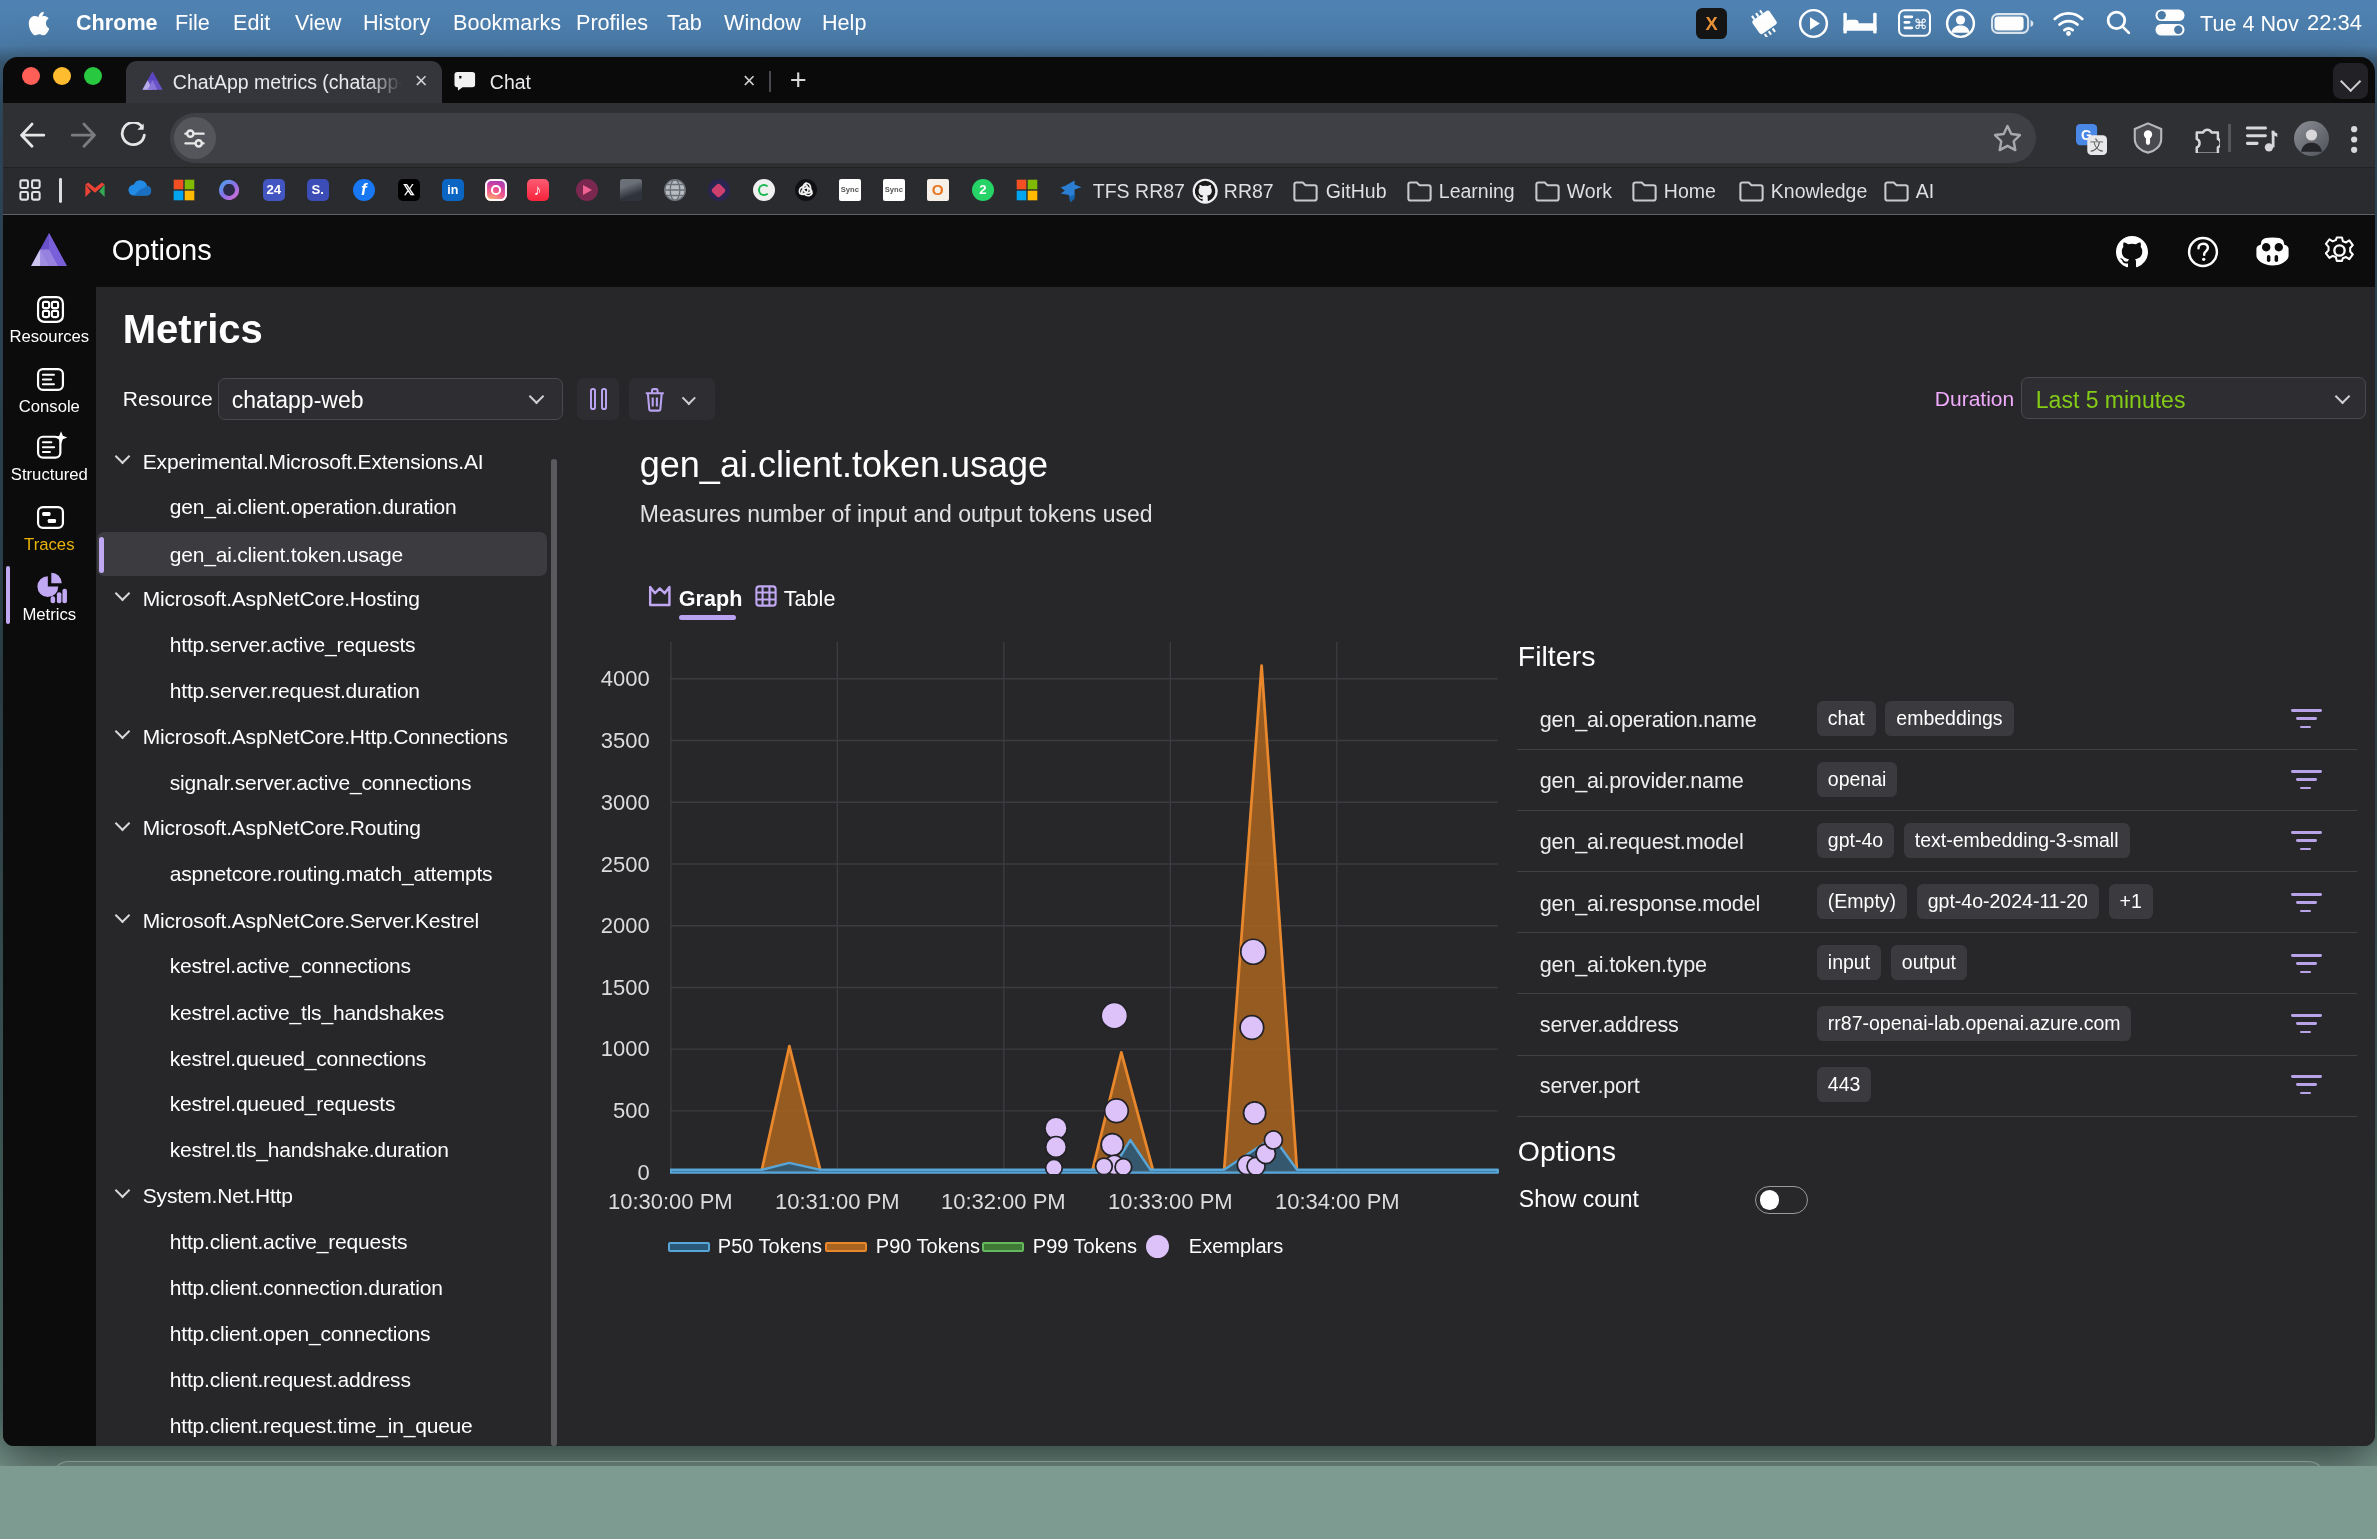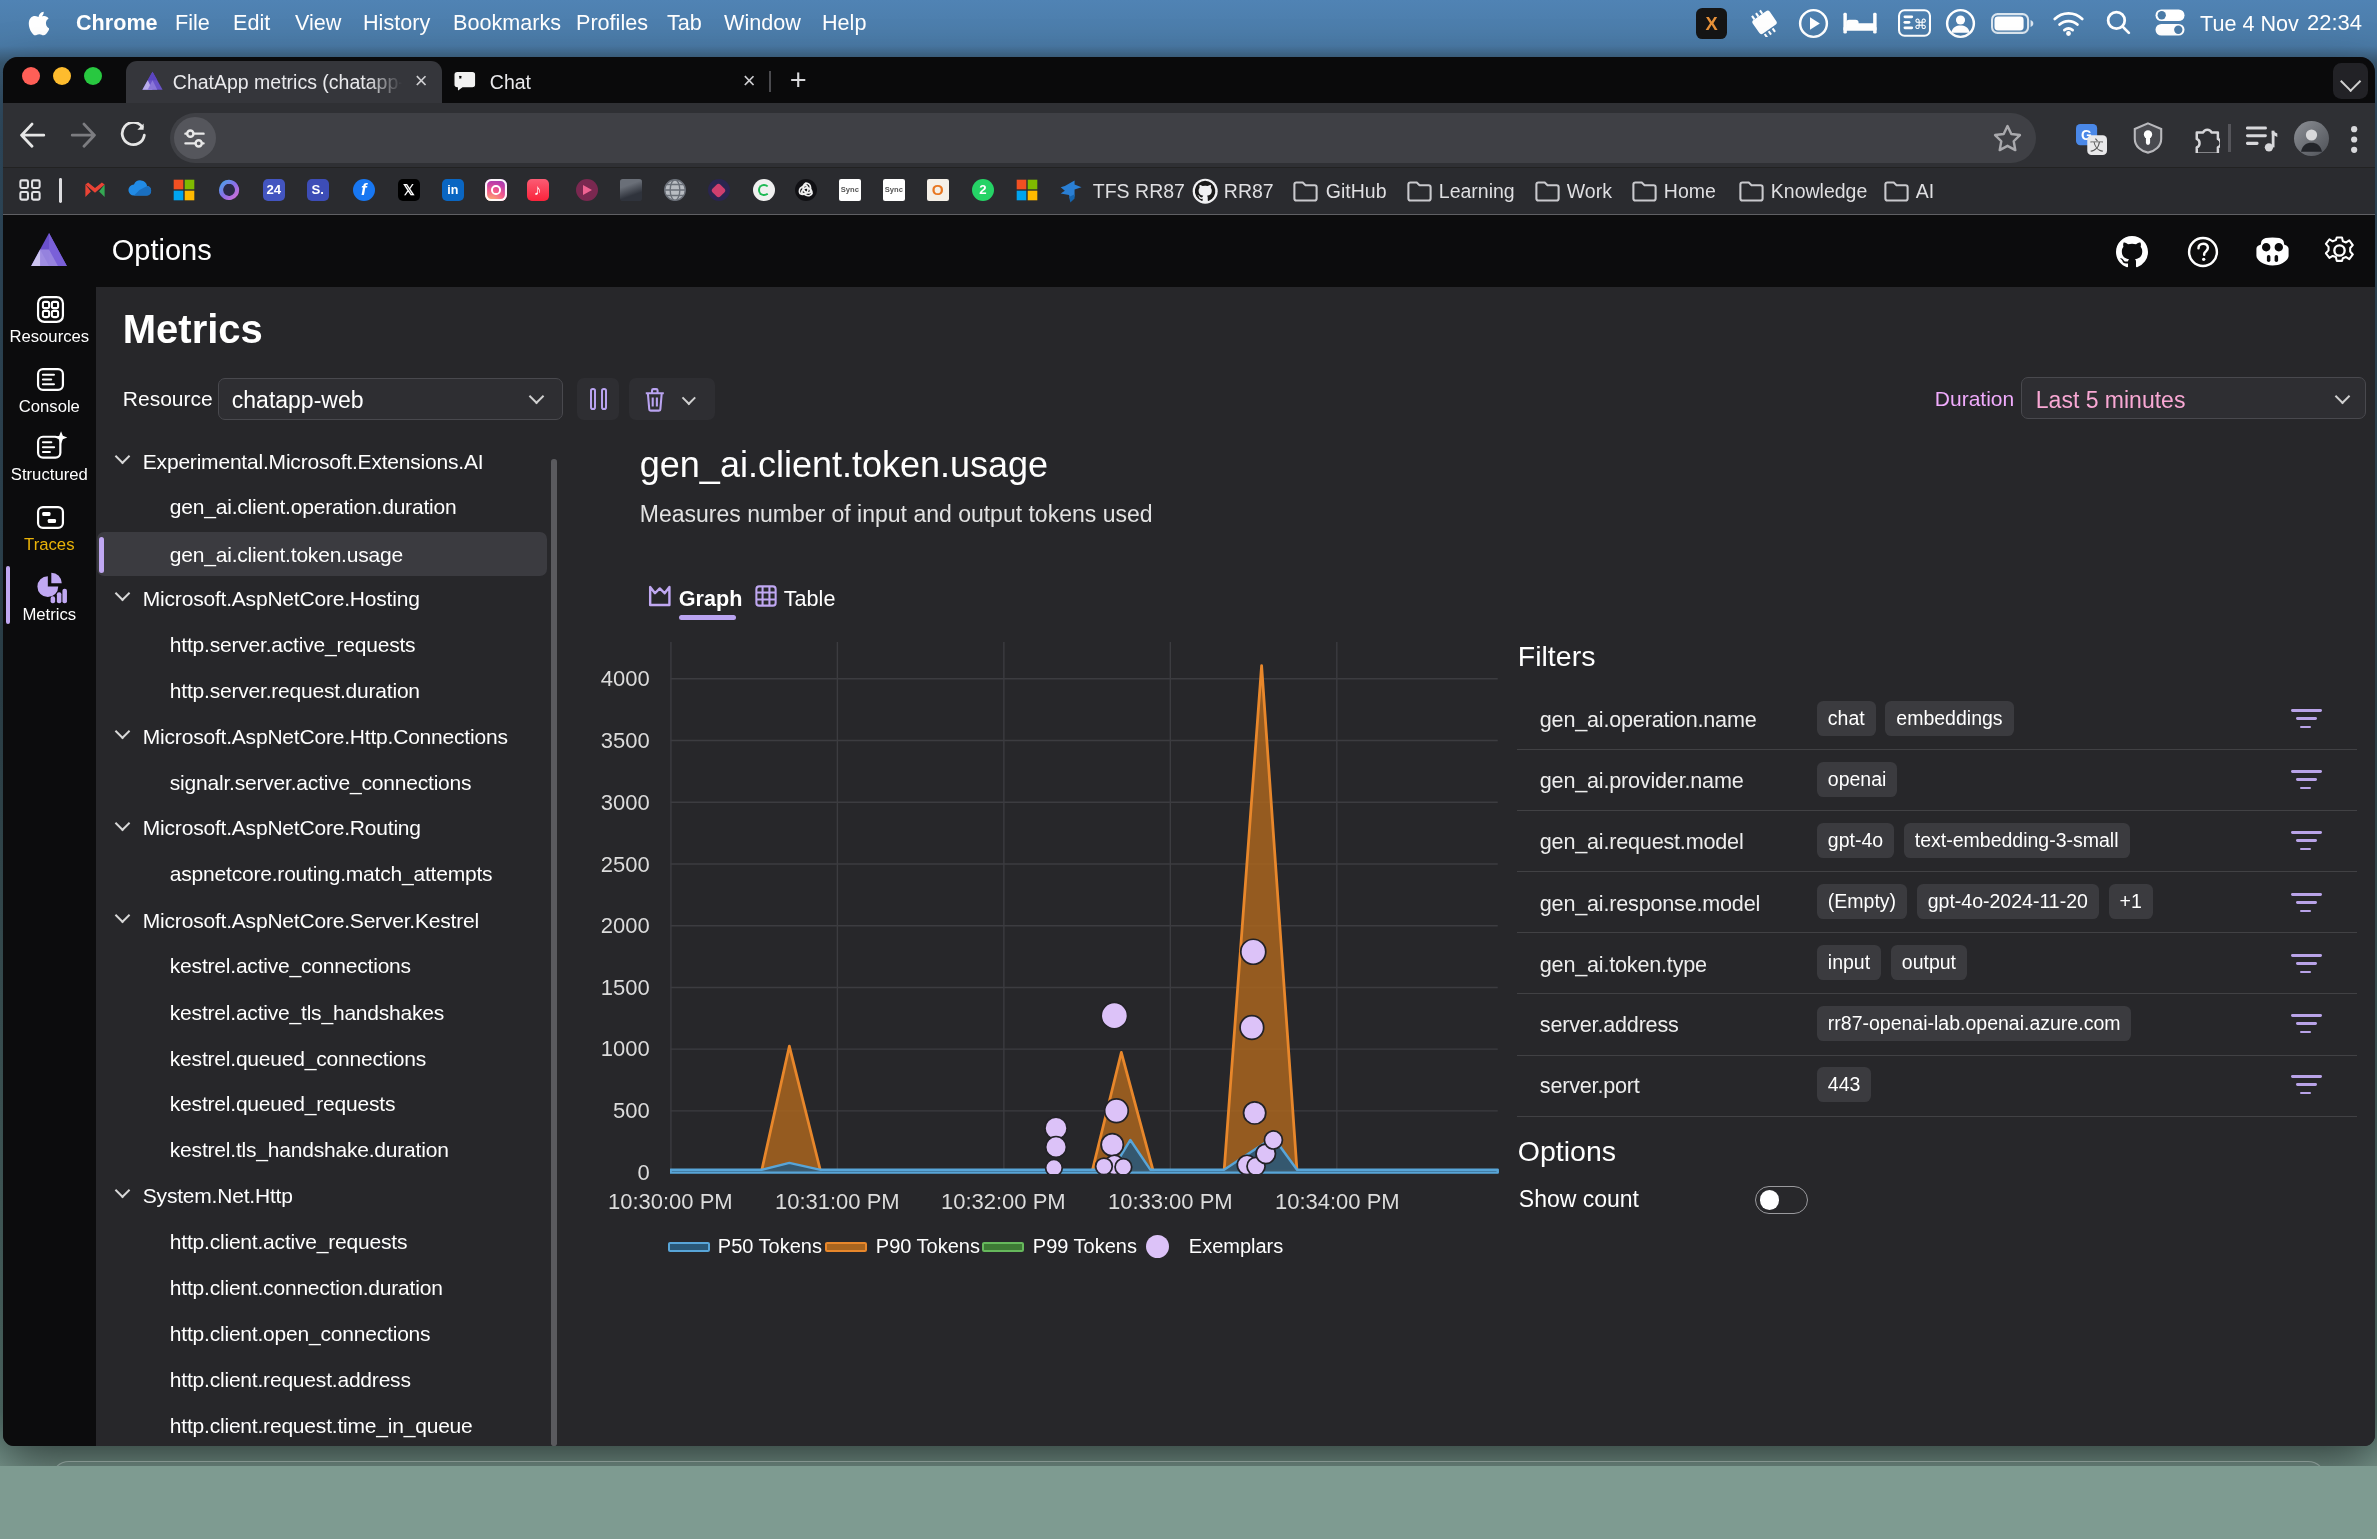--- a/index.html
+++ b/index.html
@@ -440,21 +440,21 @@
 <div class="wl" style="left:626px;top:321px;width:86px;height:42px;background:#2e2e32;border-radius:7px"></div>
 <svg class="wl" style="left:640px;top:330px" width="23.6" height="25" viewBox="0 0 34 36">
         <g fill="none" stroke="#b9a3f0" stroke-width="3">
           <path d="M4 9h26M13 9V5a2 2 0 0 1 2-2h4a2 2 0 0 1 2 2v4M7 9l2 23a2 2 0 0 0 2 2h12a2 2 0 0 0 2-2l2-23"></path>
           <path d="M14 15v13M20 15v13"></path>
         </g>
       </svg>
 <div class="wl chev" style="left:681px;top:336px;width:9.7px;height:9.7px;border-width:2.4px;border-color:#d0d0d0"></div>
 <div class="wl tx" style="left:1932px;top:330px;font-size:21px;color:#f0abfc">Duration</div>
 <div class="wl" style="left:2018px;top:320px;width:345px;height:42px;background:#2e2e32;border:1.4px solid #49494e;border-radius:7px"></div>
-<div class="wl tx" style="left:2033px;top:330px;font-size:23px;color:#f9a8d4">Last 5 minutes</div>
+<div class="wl tx" style="left:2033px;top:330px;font-size:23px;color:#84cc16">Last 5 minutes</div>
 <div class="wl chev" style="left:2334px;top:334px;width:11px;height:11px;border-width:2.4px;border-color:#d0d0d0"></div>
 <div class="wl" style="left:94px;top:475px;width:450px;height:44px;background:#3b3b40;border-radius:7px"></div>
 <div class="wl" style="left:96px;top:480px;width:4.9px;height:36px;background:#c0a8f2;border-radius:2.8px"></div>
 <div class="wl chev" style="left:114px;top:394px;width:11px;height:11px;border-width:2.4px;border-color:#d8d8d8"></div>
 <div class="wl trow" style="left:140px;top:392px">Experimental.Microsoft.Extensions.AI</div>
 <div class="wl chev" style="left:114px;top:531px;width:11px;height:11px;border-width:2.4px;border-color:#d8d8d8"></div>
 <div class="wl trow" style="left:140px;top:529px">Microsoft.AspNetCore.Hosting</div>
 <div class="wl chev" style="left:114px;top:669px;width:11px;height:11px;border-width:2.4px;border-color:#d8d8d8"></div>
 <div class="wl trow" style="left:140px;top:667px">Microsoft.AspNetCore.Http.Connections</div>
 <div class="wl chev" style="left:114px;top:761px;width:11px;height:11px;border-width:2.4px;border-color:#d8d8d8"></div>

